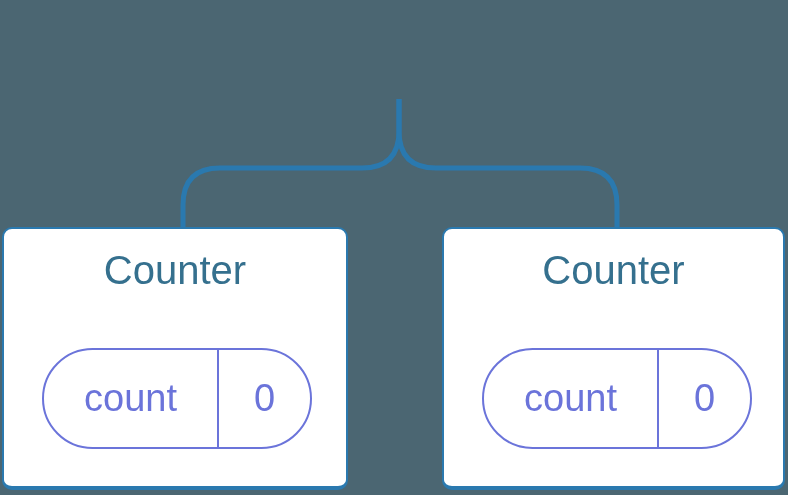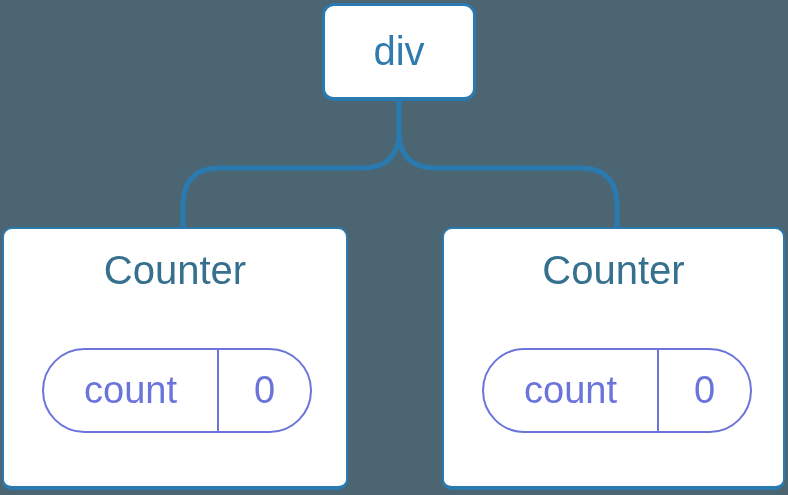--- a/index.html
+++ b/index.html
@@ -63,21 +63,21 @@
     font-size: 40px;
     font-weight: 500;
     line-height: 1.1;
     color: #35708e;
   }
   .pill {
     position: absolute;
     left: 38px;
     top: 119px;
     width: 270px;
-    height: 85px;
+    height: 101px;
     box-sizing: border-box;
     border: 2px solid #6b74da;
     border-radius: 60px;
     display: flex;
     color: #6b74da;
     font-size: 38px;
   }
   .pill-key {
     width: 175px;
     box-sizing: border-box;
@@ -96,23 +96,20 @@
 </head>
 <body>
 
 <div class="stage">
 
   <svg class="connector-svg" viewBox="0 0 788 495" xmlns="http://www.w3.org/2000/svg" aria-hidden="true">
     <path class="connector-path" d="M 399 99 L 399 131 Q 399 168 362 168 L 220 168 Q 183 168 183 205 L 183 229"></path>
     <path class="connector-path" d="M 399 99 L 399 131 Q 399 168 436 168 L 580 168 Q 617 168 617 205 L 617 229"></path>
   </svg>
 
-  <div class="root-node">
-    <span>div</span>
-  </div>
 
   <div class="card card-left">
     <div class="card-title">Counter</div>
     <div class="pill">
       <div class="pill-key">count</div>
       <div class="pill-value">0</div>
     </div>
   </div>
 
   <div class="card card-right">

